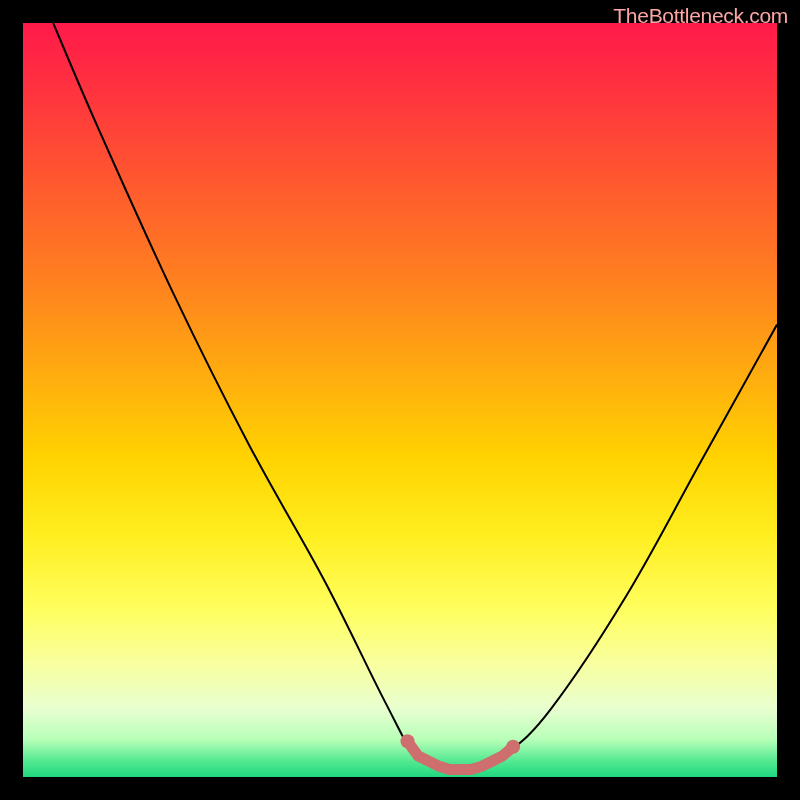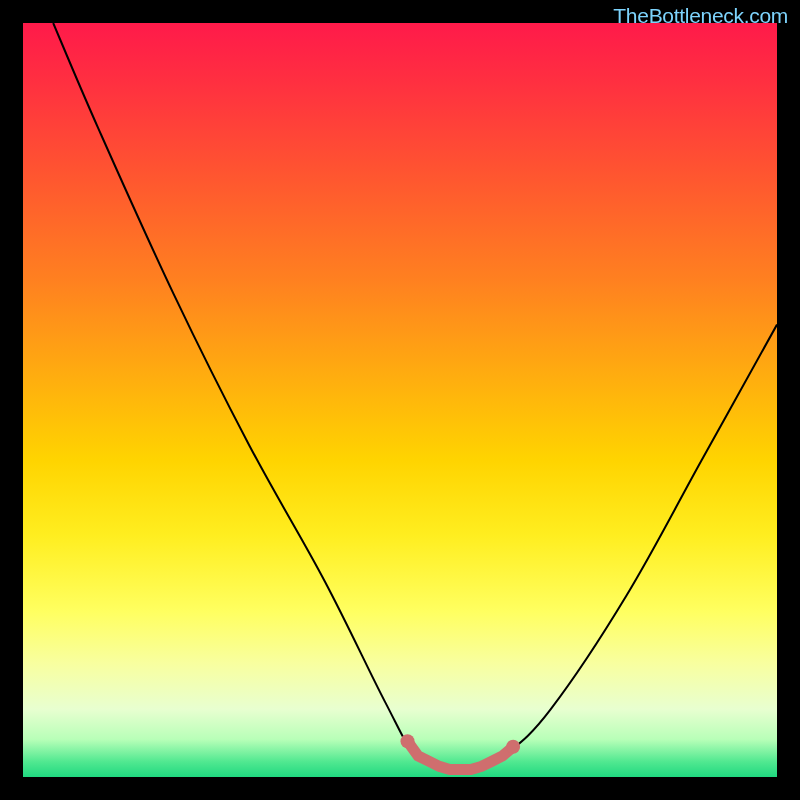--- a/index.html
+++ b/index.html
@@ -36,21 +36,21 @@
       #e8ffd0 91%,
       #b8ffb8 95%,
       #50e890 98%,
       #20d880 100%
     );
   }
   .watermark {
     position: absolute;
     top: 4px;
     right: 12px;
-    color: #7dd3fc;
+    color: #fca5a5;
     font-size: 21px;
     font-weight: 500;
     letter-spacing: -0.3px;
     z-index: 10;
   }
   svg.curve {
     position: absolute;
     left: 0;
     top: 0;
     width: 754px;

